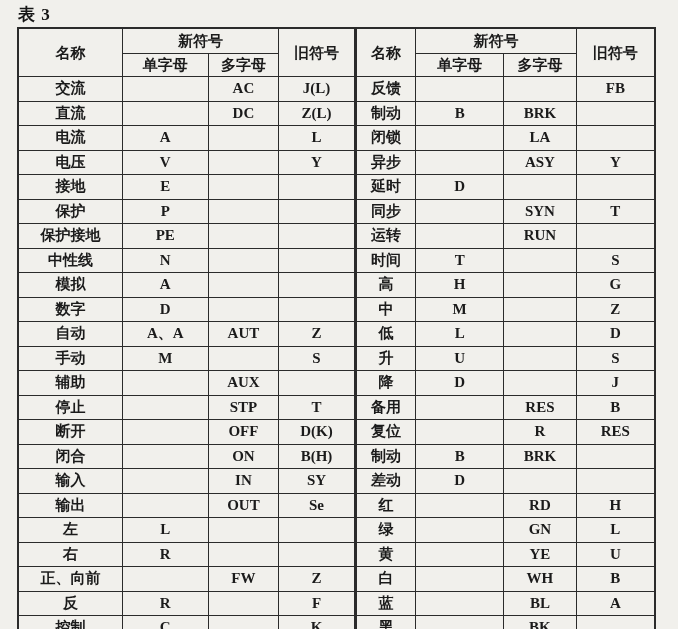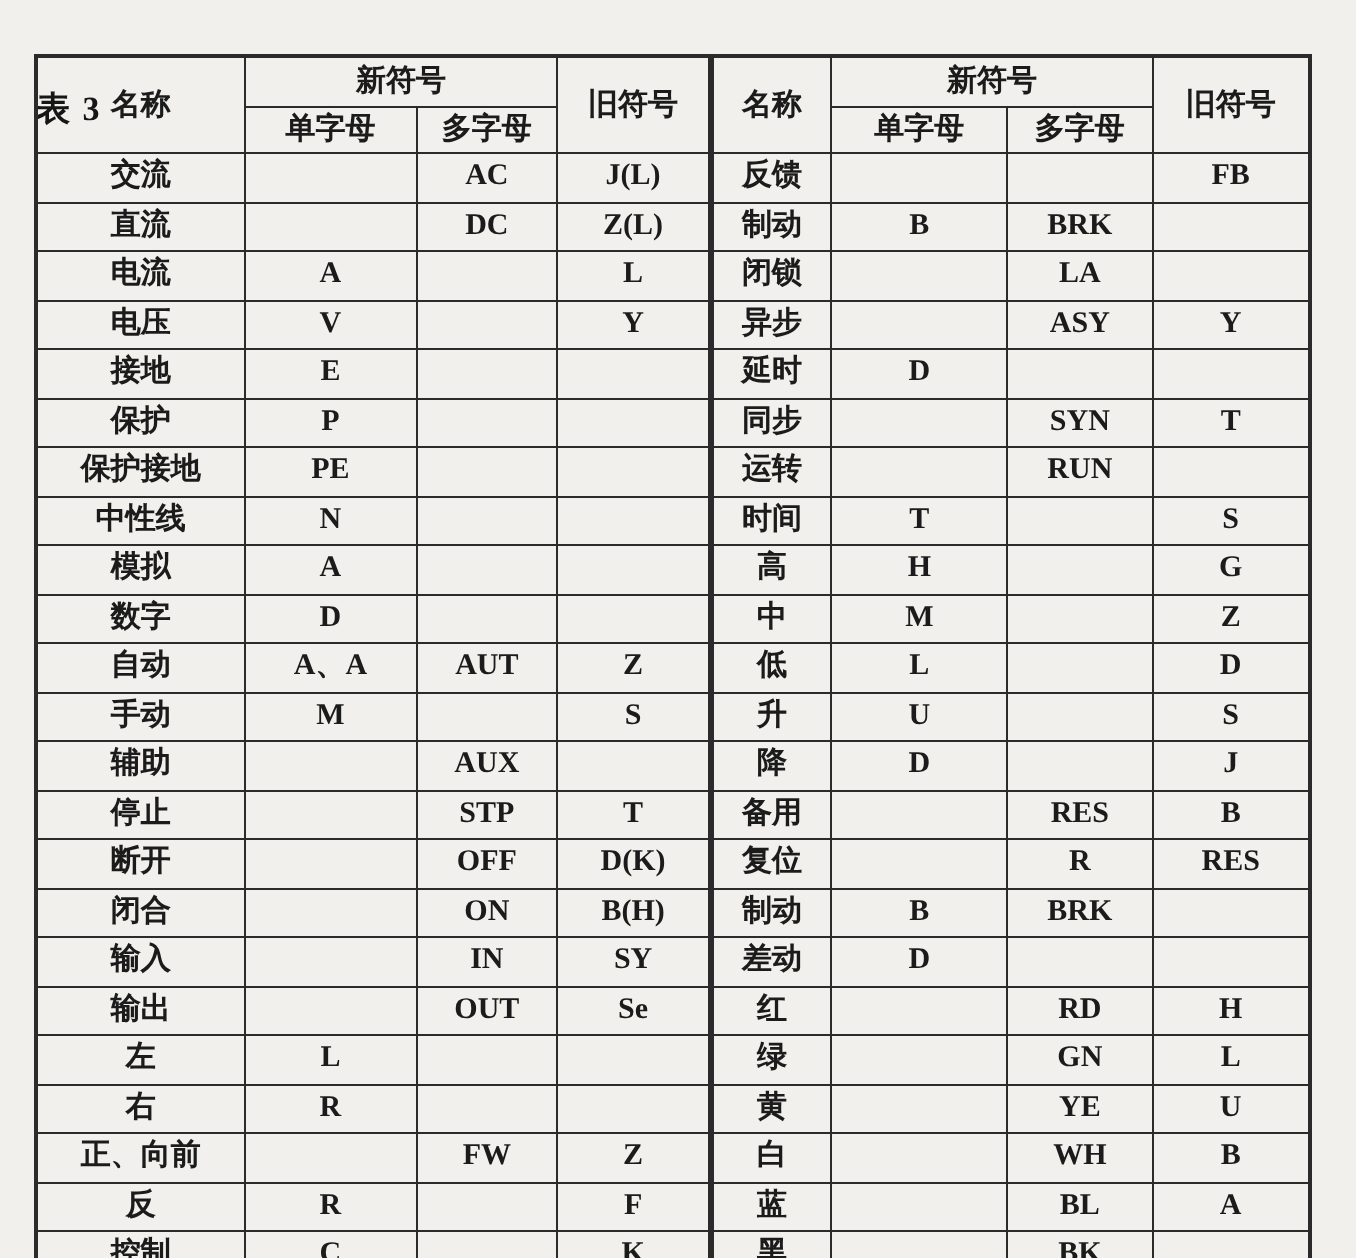--- a/index.html
+++ b/index.html
@@ -18,21 +18,20 @@
     overflow: hidden;
   }
   .caption {
     position: absolute;
     left: 18px;
     top: 3px;
     font-size: 17px;
     font-weight: bold;
     color: #161616;
     letter-spacing: 1px;
-    margin-top: 40px;
   }
   table.sym {
     position: absolute;
     left: 17px;
     top: 27px;
     width: 639px;
     border-collapse: collapse;
     table-layout: fixed;
     border: 2px solid #2b2b2b;
     background: transparent;

